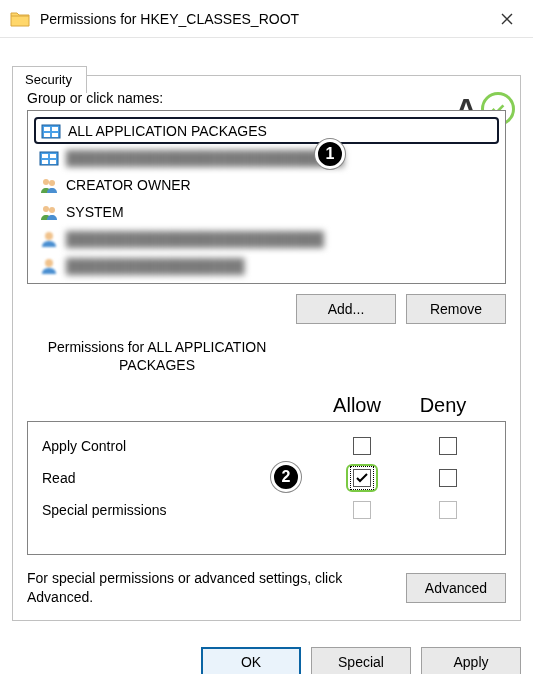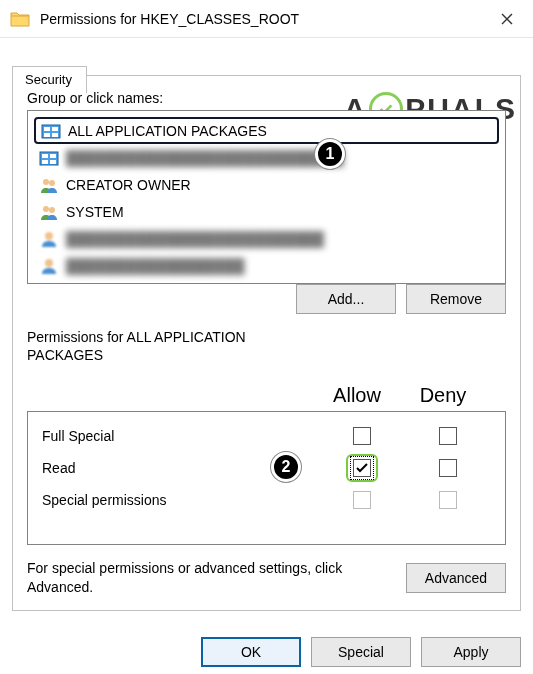--- a/index.html
+++ b/index.html
@@ -79,37 +79,39 @@
   width: 22px; height: 20px;
   margin-right: 6px;
   display: flex; align-items: center; justify-content: center;
 }
 .list-text { font-size: 14px; }
 .blurred .blurtext {
   filter: blur(3px);
   color: #7a7a7a;
 }
 .btn-row {
+  margin-top: 10px;
   display: flex;
   justify-content: flex-end;
   gap: 10px;
 }
 .btn {
   min-width: 100px;
   height: 30px;
   border: 1px solid #a0a0a0;
   background: #e9e9e9;
   font-size: 14px;
   padding: 0 8px;
   cursor: default;
 }
 .perm-label {
   margin-top: 14px;
   font-size: 14px;
   line-height: 1.3;
+  text-align: center;
 }
 .perm-header {
   display: flex;
   margin-top: 20px;
   padding-right: 20px;
   font-size: 20px;
 }
 .perm-header .col-name { flex: 1; }
 .perm-header .col { width: 86px; text-align: center; }
 .perm-box {
@@ -218,21 +220,20 @@
 
 <div class="content">
 
   <div class="watermark">
     <span>A</span>
       <span class="wicon">
         <svg viewBox="0 0 20 20" width="18" height="18">
           <path d="M4 10l4 4 8-8" fill="none" stroke="#7ac943" stroke-width="3"></path>
         </svg>
       </span>
-      <span>PUALS</span>
   </div>
 
   <div class="tab">Security</div>
 
   <div class="panel">
 
     <div class="group-label">Group or click names:</div>
 
     <div class="listbox" style="position:relative;">
 
@@ -318,21 +319,21 @@
 
     <div class="perm-header">
       <div class="col-name"></div>
       <div class="col">Allow</div>
       <div class="col">Deny</div>
     </div>
 
     <div class="perm-box" style="position:relative;">
 
       <div class="perm-row">
-        <div class="pname">Full Special</div>
+        <div class="pname">Apply Control</div>
         <div class="cbcell">
             <div class="cb"></div>
           </div>
         <div class="cbcell">
             <div class="cb"></div>
           </div>
       </div>
 
       <div class="perm-row">
         <div class="pname">Read</div>

